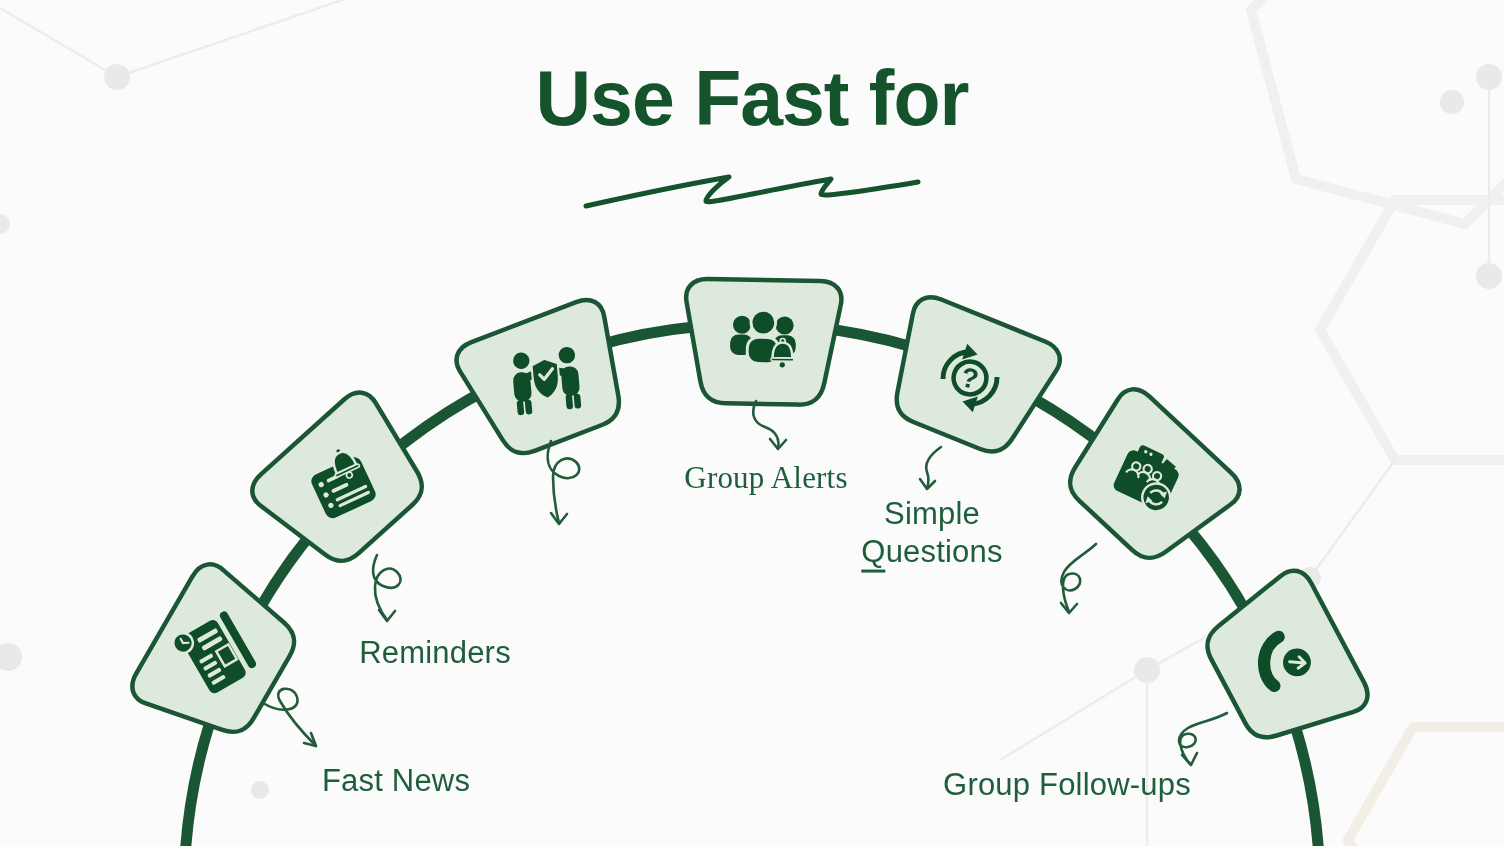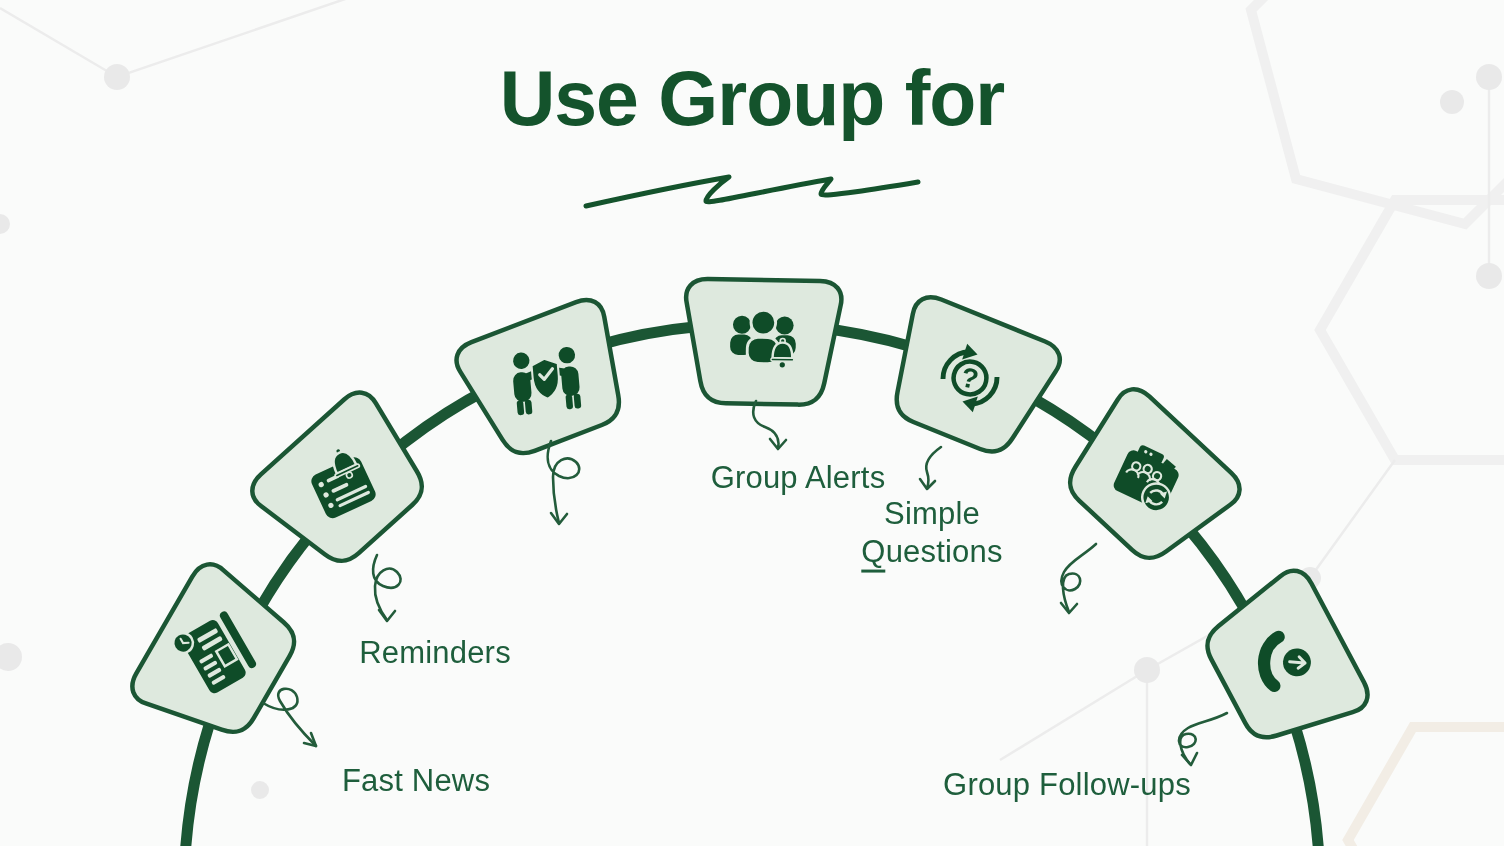--- a/index.html
+++ b/index.html
@@ -207,28 +207,28 @@
         <path d="M1096,544 C1083,556 1070,561 1064,572 C1057,585 1066,594 1075,589 C1084,584 1081,571 1069,574 C1059,577 1063,597 1069,612"></path>
         <path d="M1061,603 L1069,613 L1077,604"></path>
       </g>
       <g>
         <path d="M1227,713 C1212,721 1198,722 1188,728 C1175,736 1177,749 1188,747 C1199,745 1198,732 1186,734 C1176,736 1180,752 1190,764"></path>
         <path d="M1182,755 L1191,765 L1197,753"></path>
       </g>
     </g>
   </svg>
 
-  <h1 class="page-title">Use Group for</h1>
-
-  <div class="item-label" style="left:416px;top:781px;">Fast News</div>
+  <h1 class="page-title">Use Fast for</h1>
+
+  <div class="item-label" style="left:396px;top:781px;">Fast News</div>
 
   <div class="item-label" style="left:435px;top:653px;">Reminders</div>
 
 
-  <div class="item-label" style="left:798px;top:478px;">Group Alerts</div>
+  <div class="item-label" style="left:766px;top:478px;font-family:Liberation Serif, serif;">Group Alerts</div>
 
   <div class="item-label" style="left:932px;top:533px;">
     <div>Simple</div>
     <div><span class="underline-initial">Q</span><span>uestions</span></div>
   </div>
 
 
   <div class="item-label" style="left:1067px;top:785px;">Group Follow-ups</div>
 
 </div>

